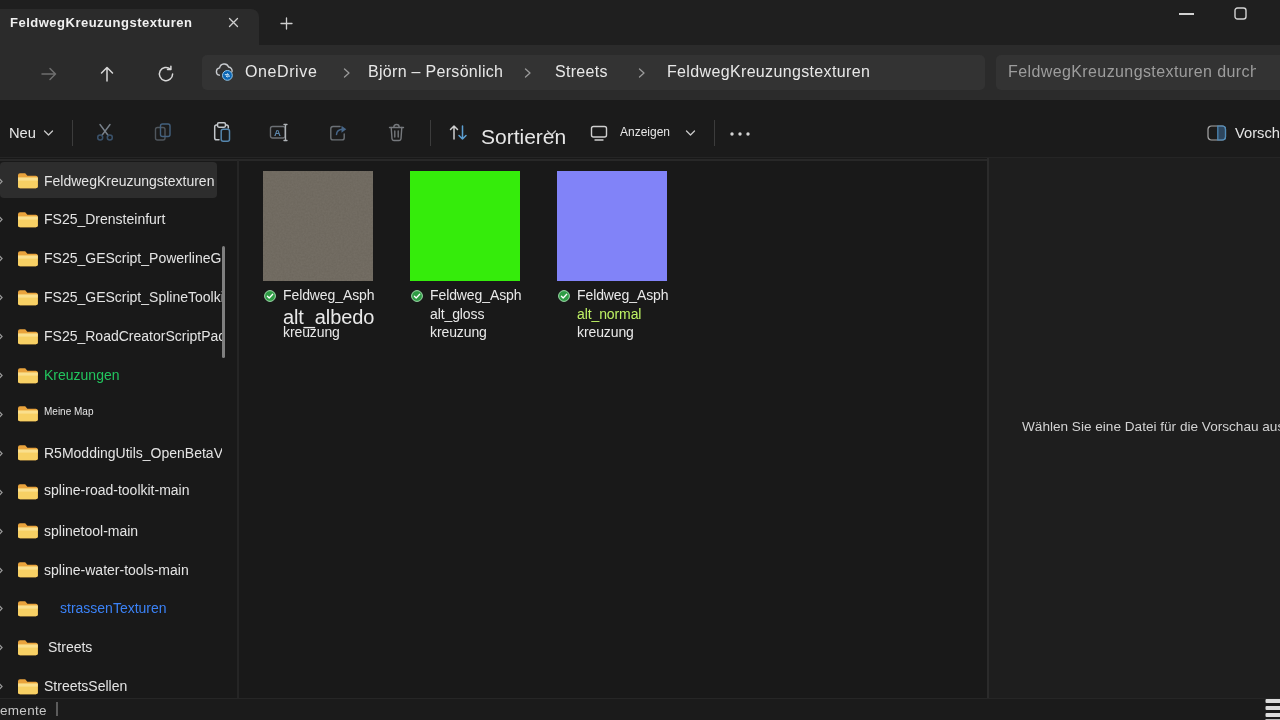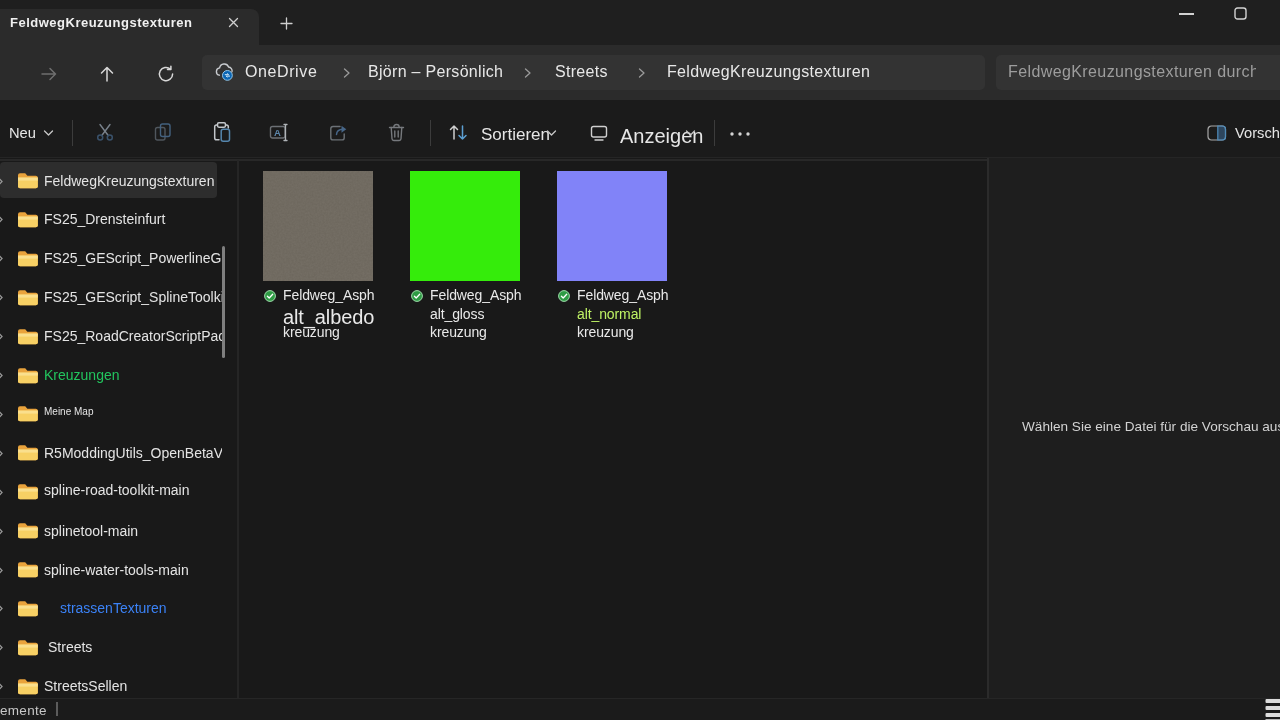--- a/index.html
+++ b/index.html
@@ -109,30 +109,30 @@
  <path d="M6.8 5.2 q0 -2.7 2.7 -2.7 t2.7 2.7" stroke="#76797d" stroke-width="1.4" fill="none"></path>
  <path d="M4.2 5.5 L5 16.8 q0.1 1.7 1.8 1.7 h5.4 q1.7 0 1.8 -1.7 L14.8 5.5" stroke="#76797d" stroke-width="1.4" fill="none" stroke-linecap="round"></path>
  <path d="M7.8 9 v6 M11.2 9 v6" stroke="#76797d" stroke-width="1.4" fill="none" stroke-linecap="round"></path>
 </svg>
 <div class="abs" style="left:430px;top:120px;width:1px;height:26px;background:#3c3c3c"></div>
 
 <svg class="abs" style="left:448px;top:122px" width="21" height="21" viewBox="0 0 21 21">
  <path d="M6 17 V4 M2.5 7.5 L6 4 L9.5 7.5" fill="none" stroke="#cfcfcf" stroke-width="1.5" stroke-linecap="round" stroke-linejoin="round"></path>
  <path d="M14.5 4 V17 M11 13.5 L14.5 17 L18 13.5" fill="none" stroke="#5c9fd2" stroke-width="1.5" stroke-linecap="round" stroke-linejoin="round"></path>
 </svg>
-<div class="abs nw" style="left:481px;top:124.5px;font-size:17px;color:#e6e6e6">Sortieren</div>
+<div class="abs nw" style="left:481px;top:124.5px;font-size:21px;color:#e6e6e6">Sortieren</div>
 <svg class="abs" style="left:546px;top:129px" width="11" height="8" viewBox="0 0 11 8">
     <path d="M1.5 2 L5.5 6 L9.5 2" fill="none" stroke="#c9c9c9" stroke-width="1.3" stroke-linecap="round" stroke-linejoin="round"></path>
   </svg>
 
 <svg class="abs" style="left:589px;top:123px" width="20" height="20" viewBox="0 0 20 20">
  <rect x="2.5" y="3.5" width="15" height="10.5" rx="2" fill="none" stroke="#cfcfcf" stroke-width="1.4"></rect>
  <path d="M6 17 h8" stroke="#cfcfcf" stroke-width="1.4" stroke-linecap="round"></path>
 </svg>
-<div class="abs nw" style="left:620px;top:124.5px;font-size:20px;color:#e6e6e6">Anzeigen</div>
+<div class="abs nw" style="left:620px;top:124.5px;font-size:12px;color:#e6e6e6">Anzeigen</div>
 <svg class="abs" style="left:685px;top:129px" width="11" height="8" viewBox="0 0 11 8">
     <path d="M1.5 2 L5.5 6 L9.5 2" fill="none" stroke="#c9c9c9" stroke-width="1.3" stroke-linecap="round" stroke-linejoin="round"></path>
   </svg>
 <div class="abs" style="left:714px;top:120px;width:1px;height:26px;background:#3c3c3c"></div>
 
 <svg class="abs" style="left:729px;top:130.5px" width="22" height="6" viewBox="0 0 22 6">
     <circle cx="3" cy="3" r="1.7" fill="#d4d4d4"></circle>
     <circle cx="11" cy="3" r="1.7" fill="#d4d4d4"></circle>
     <circle cx="19" cy="3" r="1.7" fill="#d4d4d4"></circle>
   </svg>

